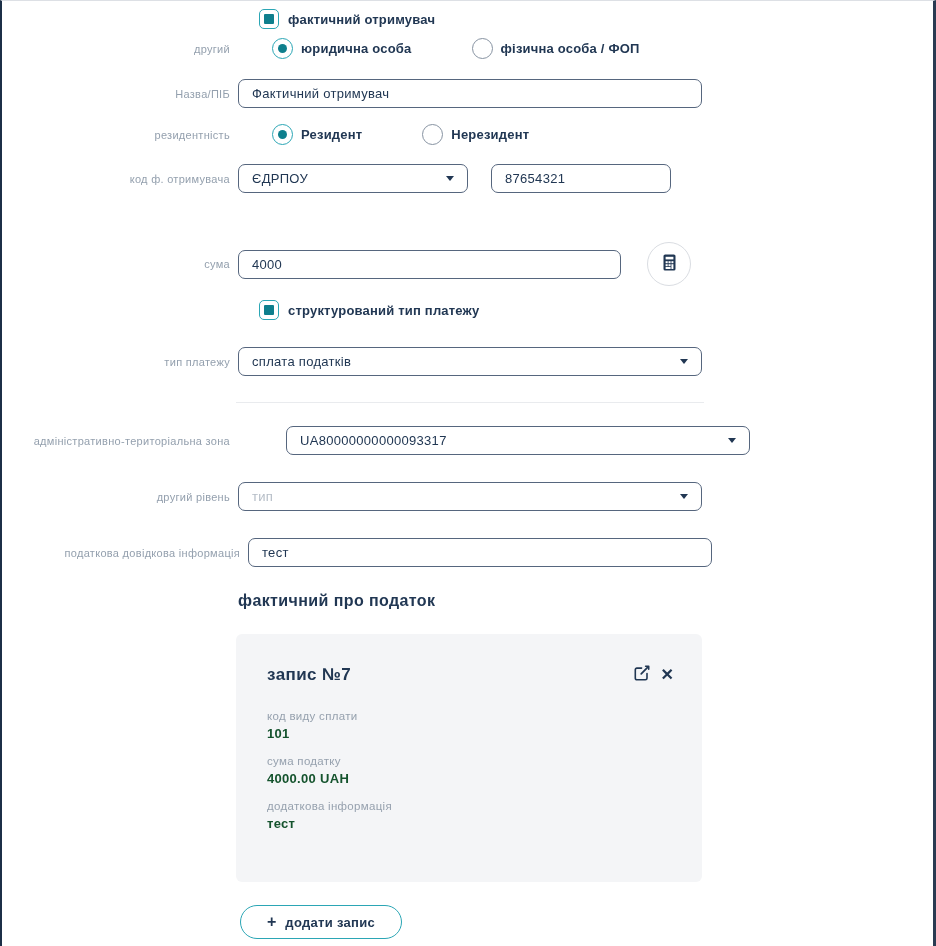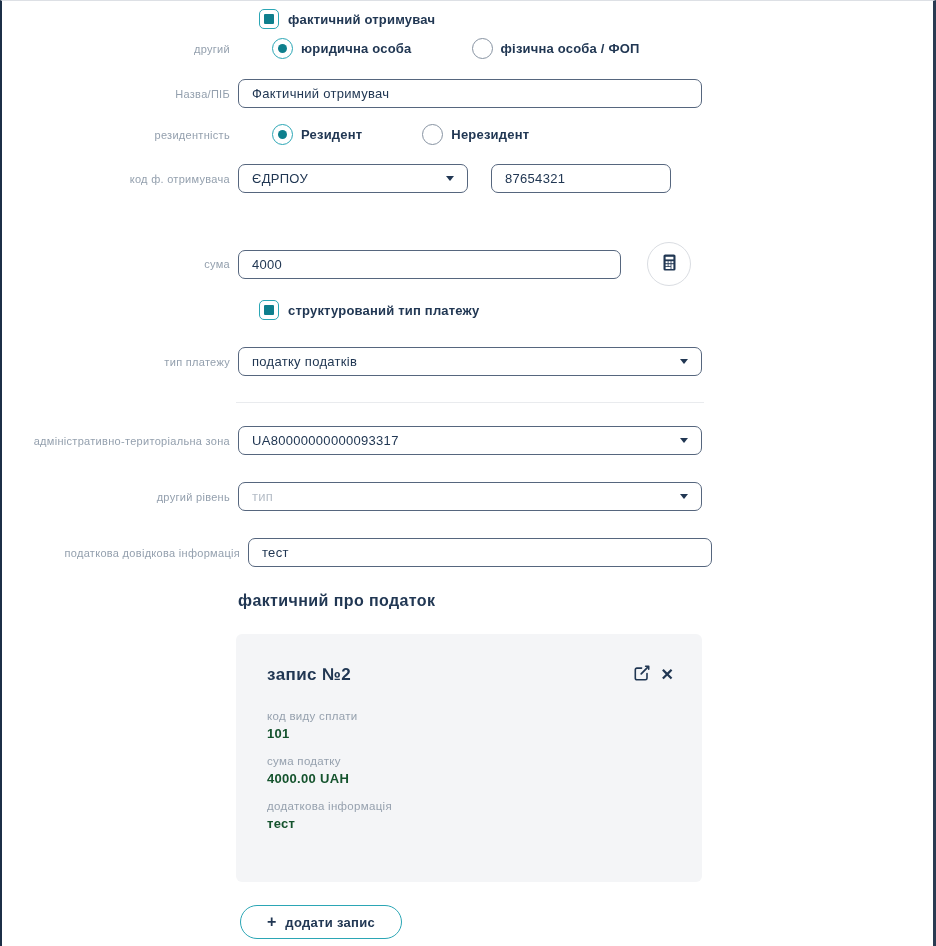--- a/index.html
+++ b/index.html
@@ -102,21 +102,21 @@
 
   
   .mt-r2 { margin-top:9px; }
   .mt-r3 { margin-top:20px; }
   .mt-r4 { margin-top:16px; }
   .mt-r5 { margin-top:19px; }
   .mt-r6 { margin-top:49px; }
   .mt-r7 { margin-top:14px; }
   .mt-r8 { margin-top:27px; }
   .mt-div1 { margin-top:26px; }
-  .mt-r9 { margin-top:23px; }
+  .mt-r9 { margin-top:23px;gap:48px; }
   .mt-r10 { margin-top:27px; }
   .mt-r11 { margin-top:27px;padding-left:10px; }
   .mt-title { margin-top:25px; }
   .mt-card { margin-top:24px; }
   .mt-btn { margin-top:23px; }
 </style>
 </head>
 <body>
 
 <div class="form">
@@ -218,21 +218,21 @@
           </span>
         <span class="cb-label">структурований тип платежу</span>
       </div>
     </div>
   </div>
 
   <div class="row mt-r8">
     <div class="label-col">тип платежу</div>
     <div class="control-col">
       <div class="sel w-full">
-        <span>податку податків</span>
+        <span>сплата податків</span>
         <span class="caret"></span>
       </div>
     </div>
   </div>
 
   <div class="divider mt-div1"></div>
 
   <div class="row mt-r9">
     <div class="label-col">адміністративно-територіальна зона</div>
     <div class="control-col">
@@ -257,21 +257,21 @@
     <div class="label-col">податкова довідкова інформація</div>
     <div class="control-col">
       <input class="tb w-full" type="text" value="тест" style="">
     </div>
   </div>
 
   <div class="section-title mt-title">фактичний про податок</div>
 
   <div class="card mt-card">
     <div class="card-head">
-      <div class="card-title">запис №2</div>
+      <div class="card-title">запис №7</div>
       <div class="card-icons">
         <span class="icon-btn">
           <span>
             <svg width="18" height="18" viewBox="0 0 18 18">
               <path d="M14 9.5 V14.2 a1.6 1.6 0 0 1 -1.6 1.6 H3.9 a1.6 1.6 0 0 1 -1.6 -1.6 V5.7 a1.6 1.6 0 0 1 1.6 -1.6 H8.6" fill="none" stroke="#213753" stroke-width="1.6" stroke-linecap="round"></path>
               <path d="M8.2 9.8 L14.8 3.1" fill="none" stroke="#213753" stroke-width="1.7" stroke-linecap="round"></path>
               <path d="M12.6 2.2 L15.7 2.2 L15.7 5.3" fill="none" stroke="#213753" stroke-width="1.6" stroke-linecap="round" stroke-linejoin="round"></path>
             </svg>
           </span>
         </span>

